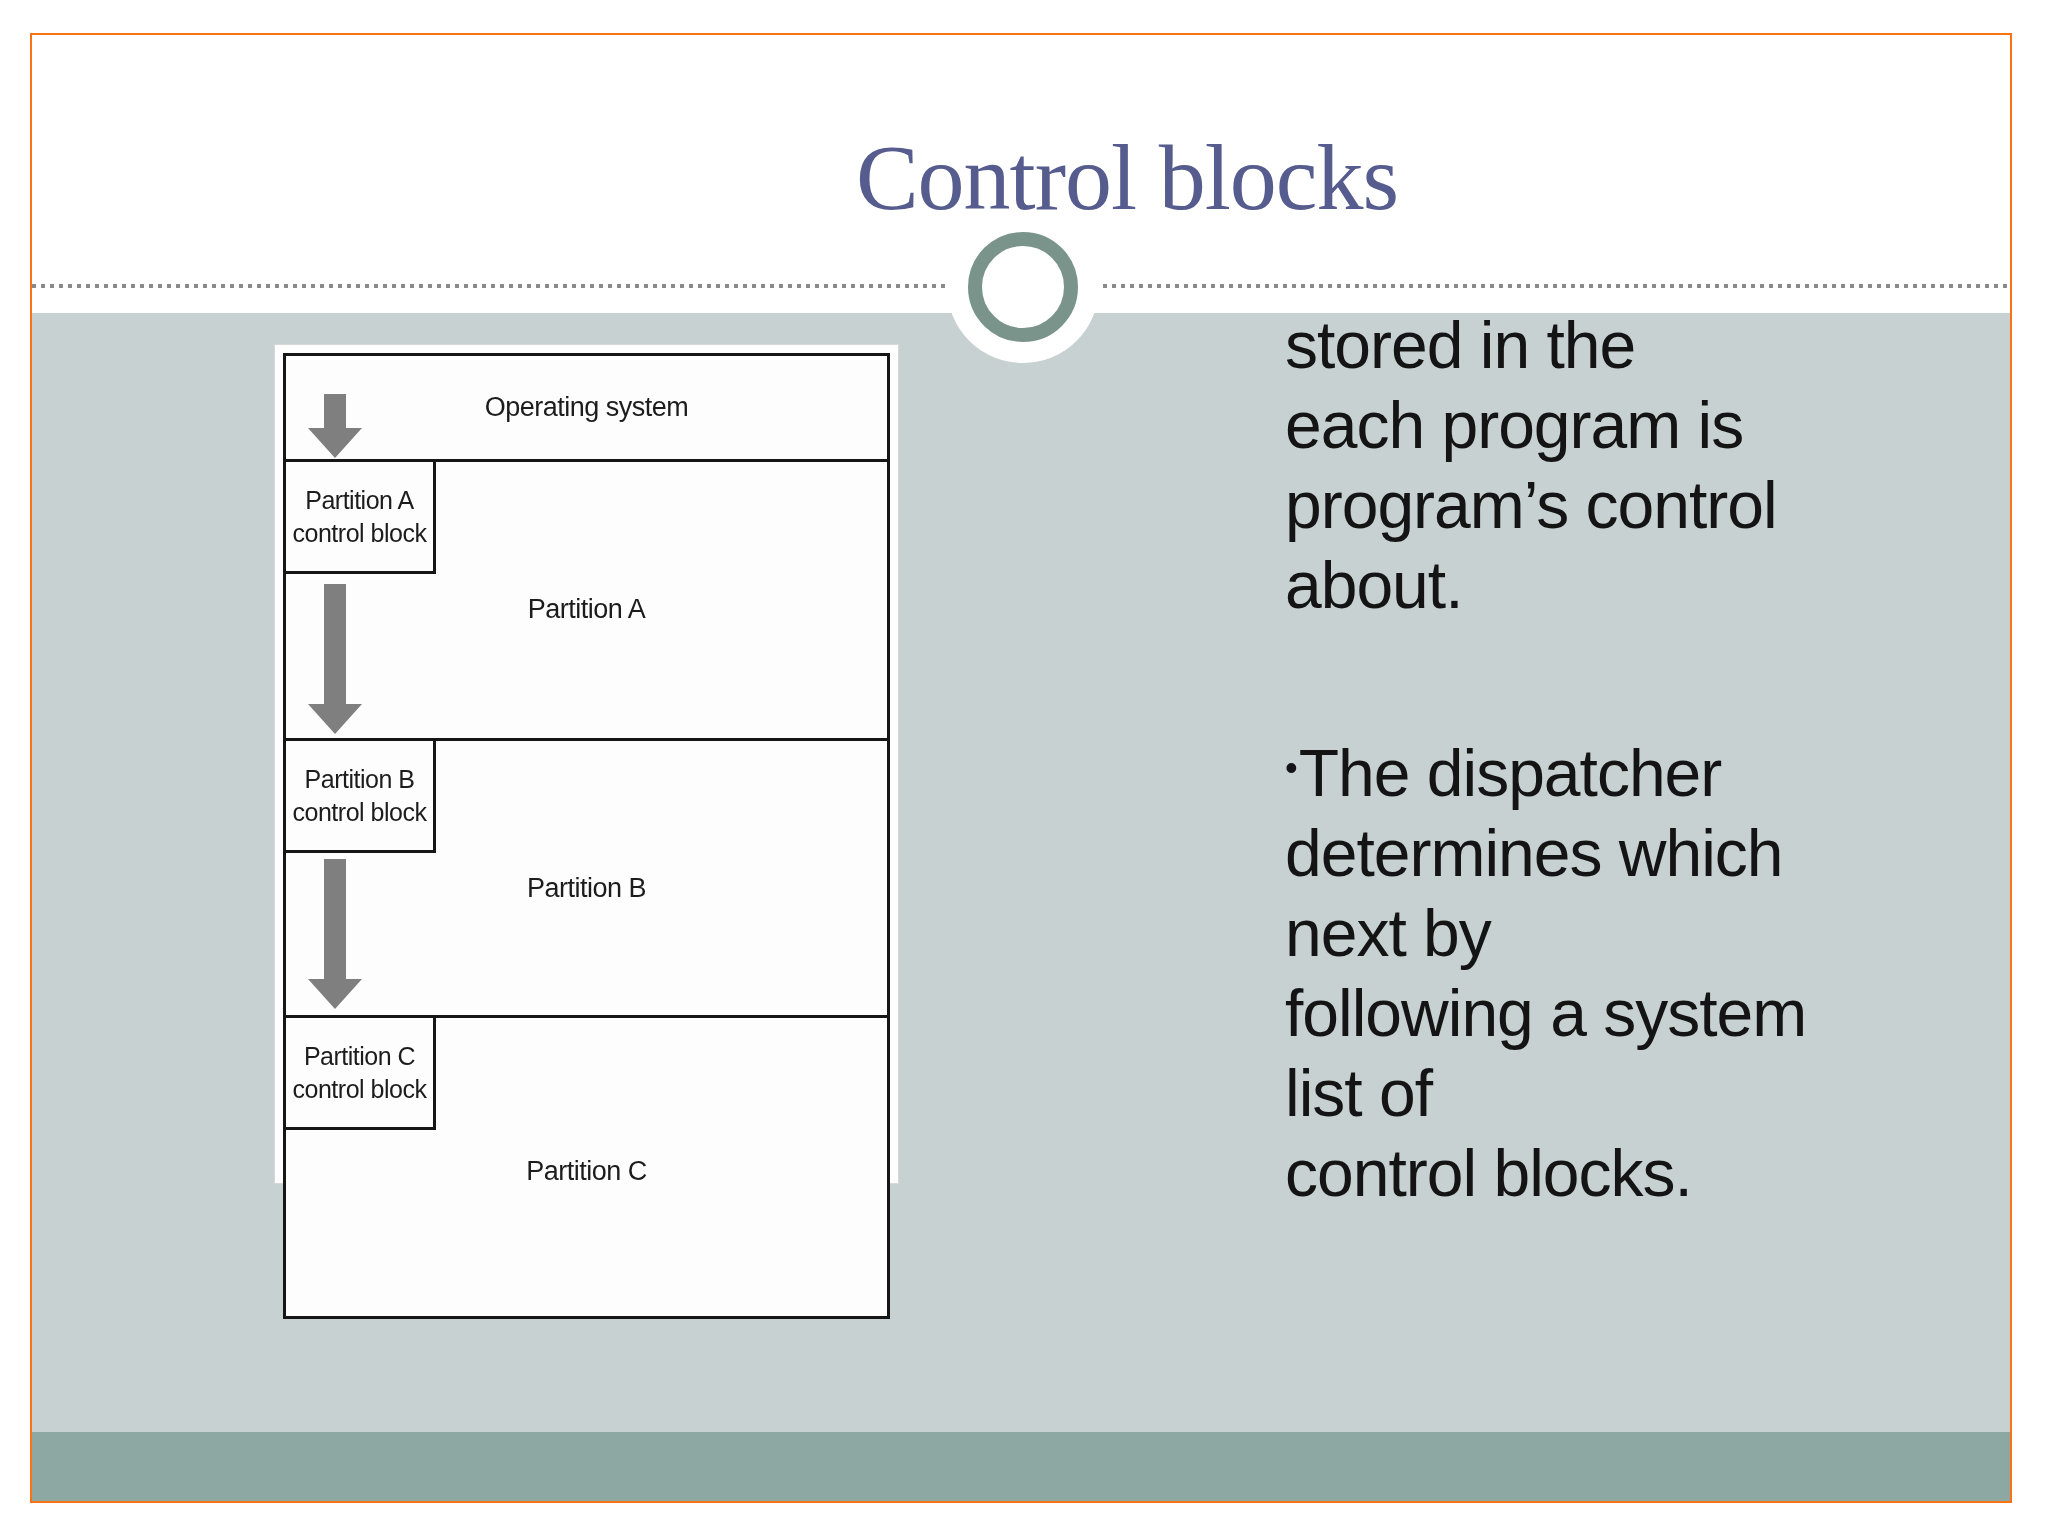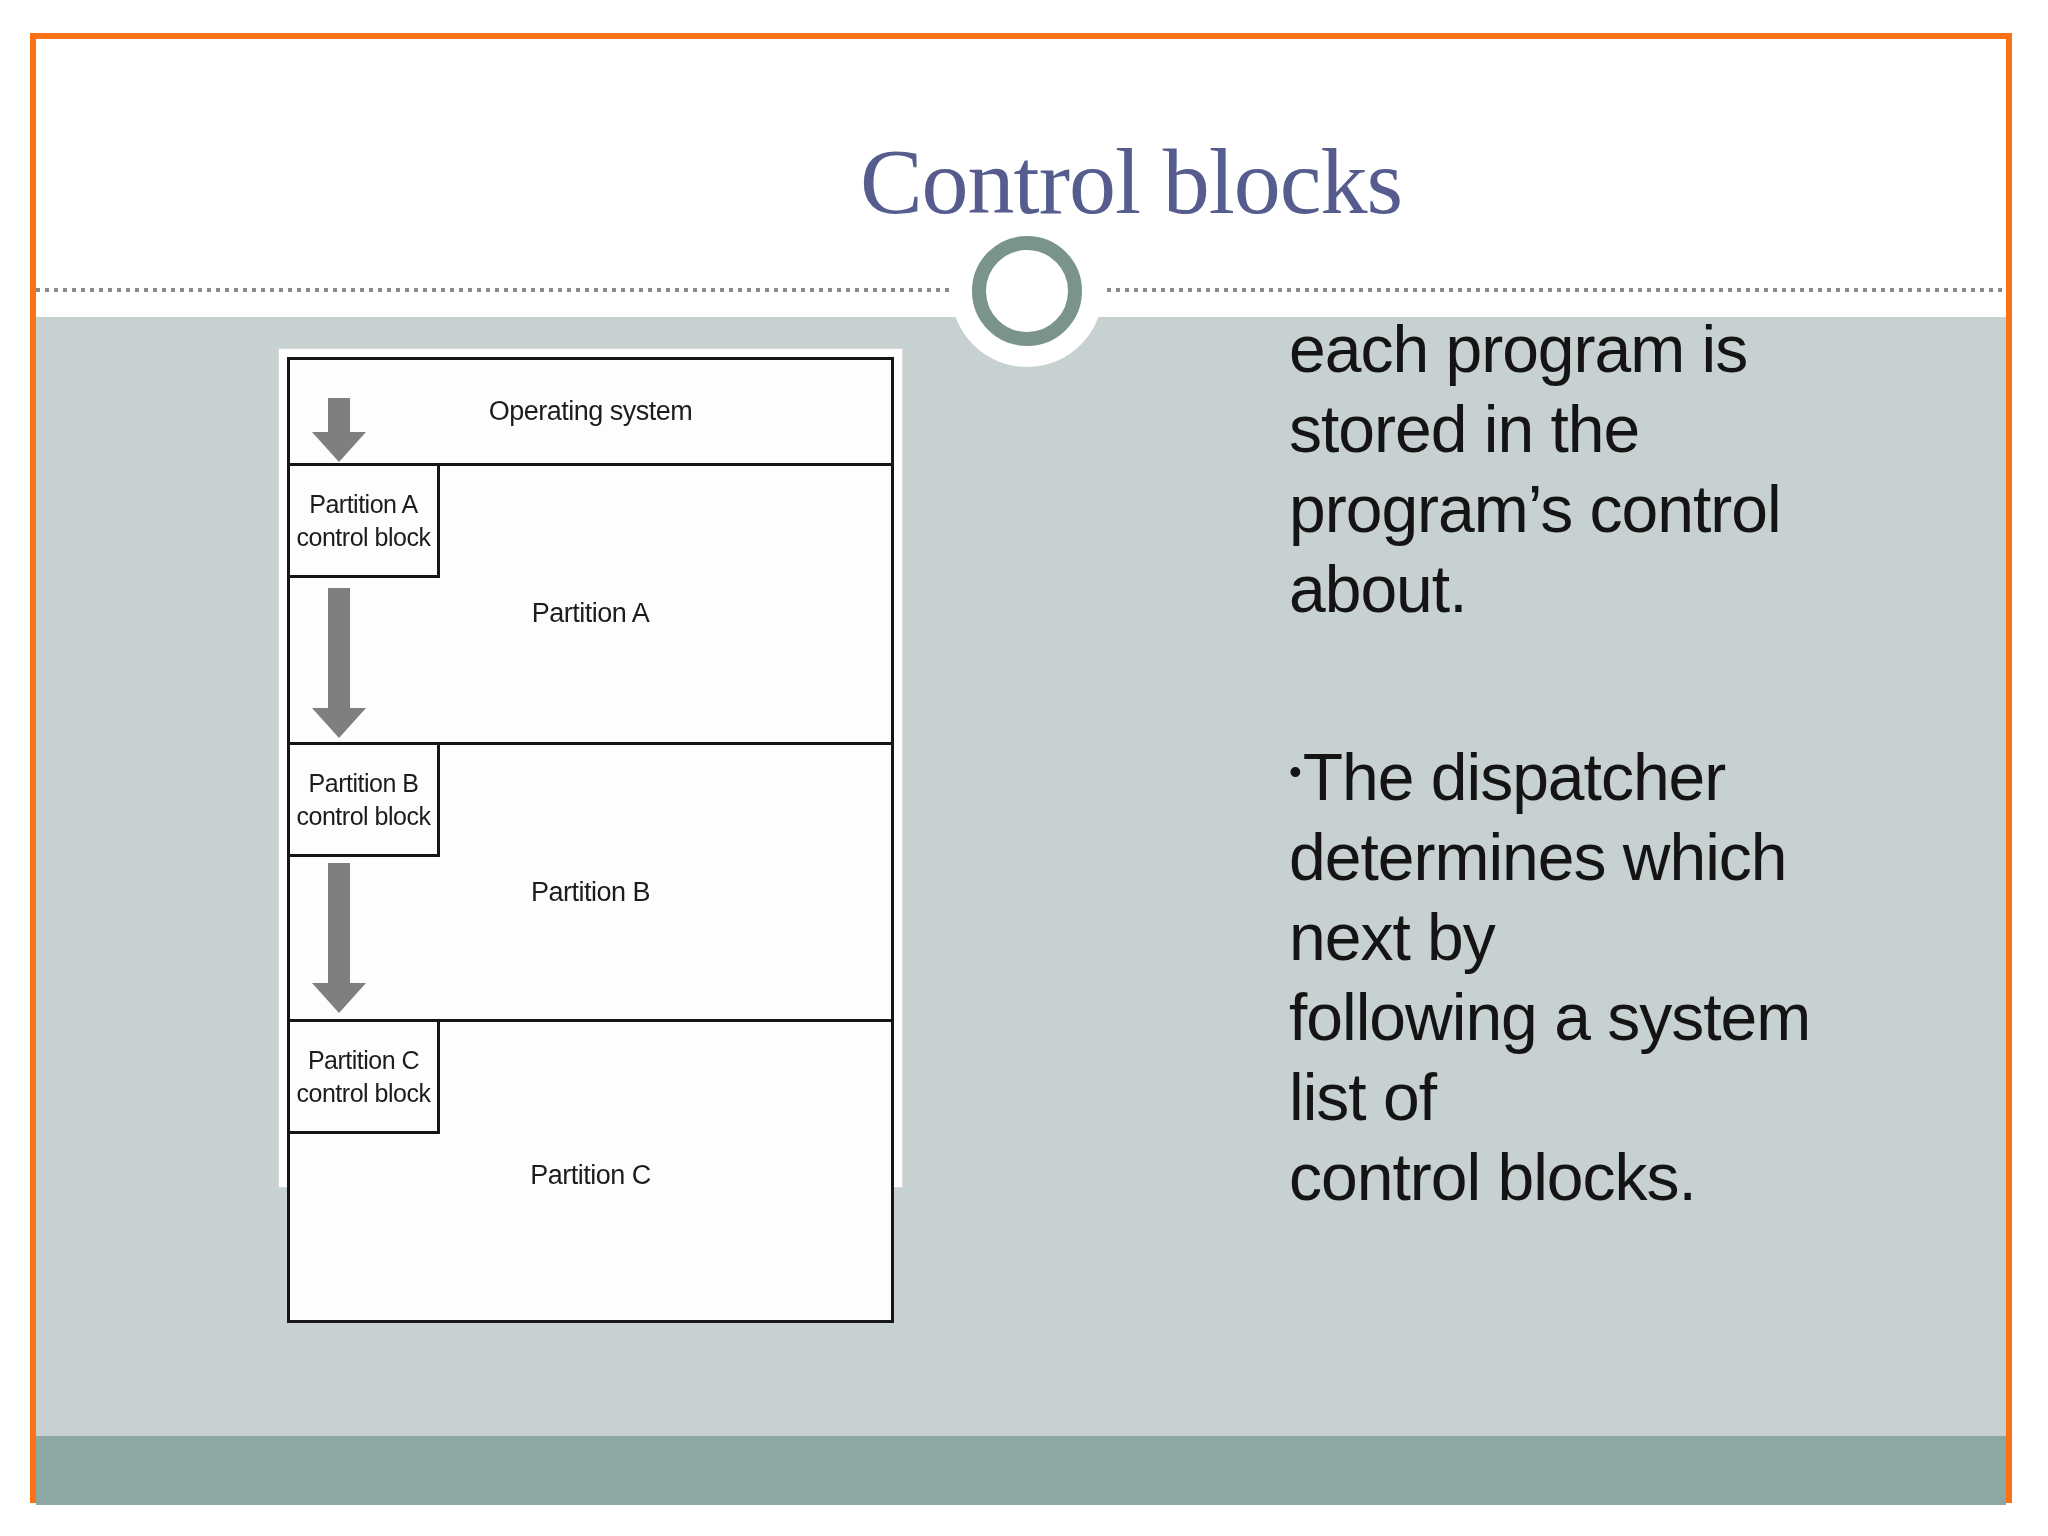--- a/index.html
+++ b/index.html
@@ -3,21 +3,21 @@
 <meta charset="utf-8">
 <style>
   html,body { margin:0; padding:0; background:#ffffff; }
   .canvas {
     position:relative; width:2048px; height:1536px; overflow:hidden;
     background:#ffffff;
     font-family:"Liberation Sans","DejaVu Sans",sans-serif;
   }
   .slide {
     position:absolute; left:30px; top:33px; width:1982px; height:1470px;
-    border:6px solid #f97316; background:#ffffff; box-sizing:border-box;
+    border:2px solid #f97316; background:#ffffff; box-sizing:border-box;
   }
   
   .content-bg { position:absolute; left:0; top:278px; width:100%; height:1119px; background:#c7d1d2; }
   .bottom-band { position:absolute; left:0; top:1397px; width:100%; height:69px; background:#8da7a3; }
   
   .dotted-rule {
     position:absolute; left:0; top:249px; width:100%; height:4px;
     background:repeating-linear-gradient(90deg,#8a8a8a 0 4px,transparent 4px 9px);
   }
   .halo { position:absolute; left:915px; top:176px; width:152px; height:152px; border-radius:50%; background:#ffffff; }
@@ -121,22 +121,22 @@
         <div class="arrow b">
             <div class="shaft"></div>
             <div class="head"></div>
           </div>
 
       </div>
     </div>
 
     <div class="bullets">
       <div class="para p1">
+        <div class="line">stored in the</div>
         <div class="line">each program is</div>
-        <div class="line">stored in the</div>
         <div class="line">program’s control</div>
         <div class="line">about.</div>
       </div>
       <div class="para p2">
         <div class="line"><span class="marker">•</span><span>The dispatcher</span></div>
         <div class="line">determines which</div>
         <div class="line">next by</div>
         <div class="line">following a system</div>
         <div class="line">list of</div>
         <div class="line">control blocks.</div>

